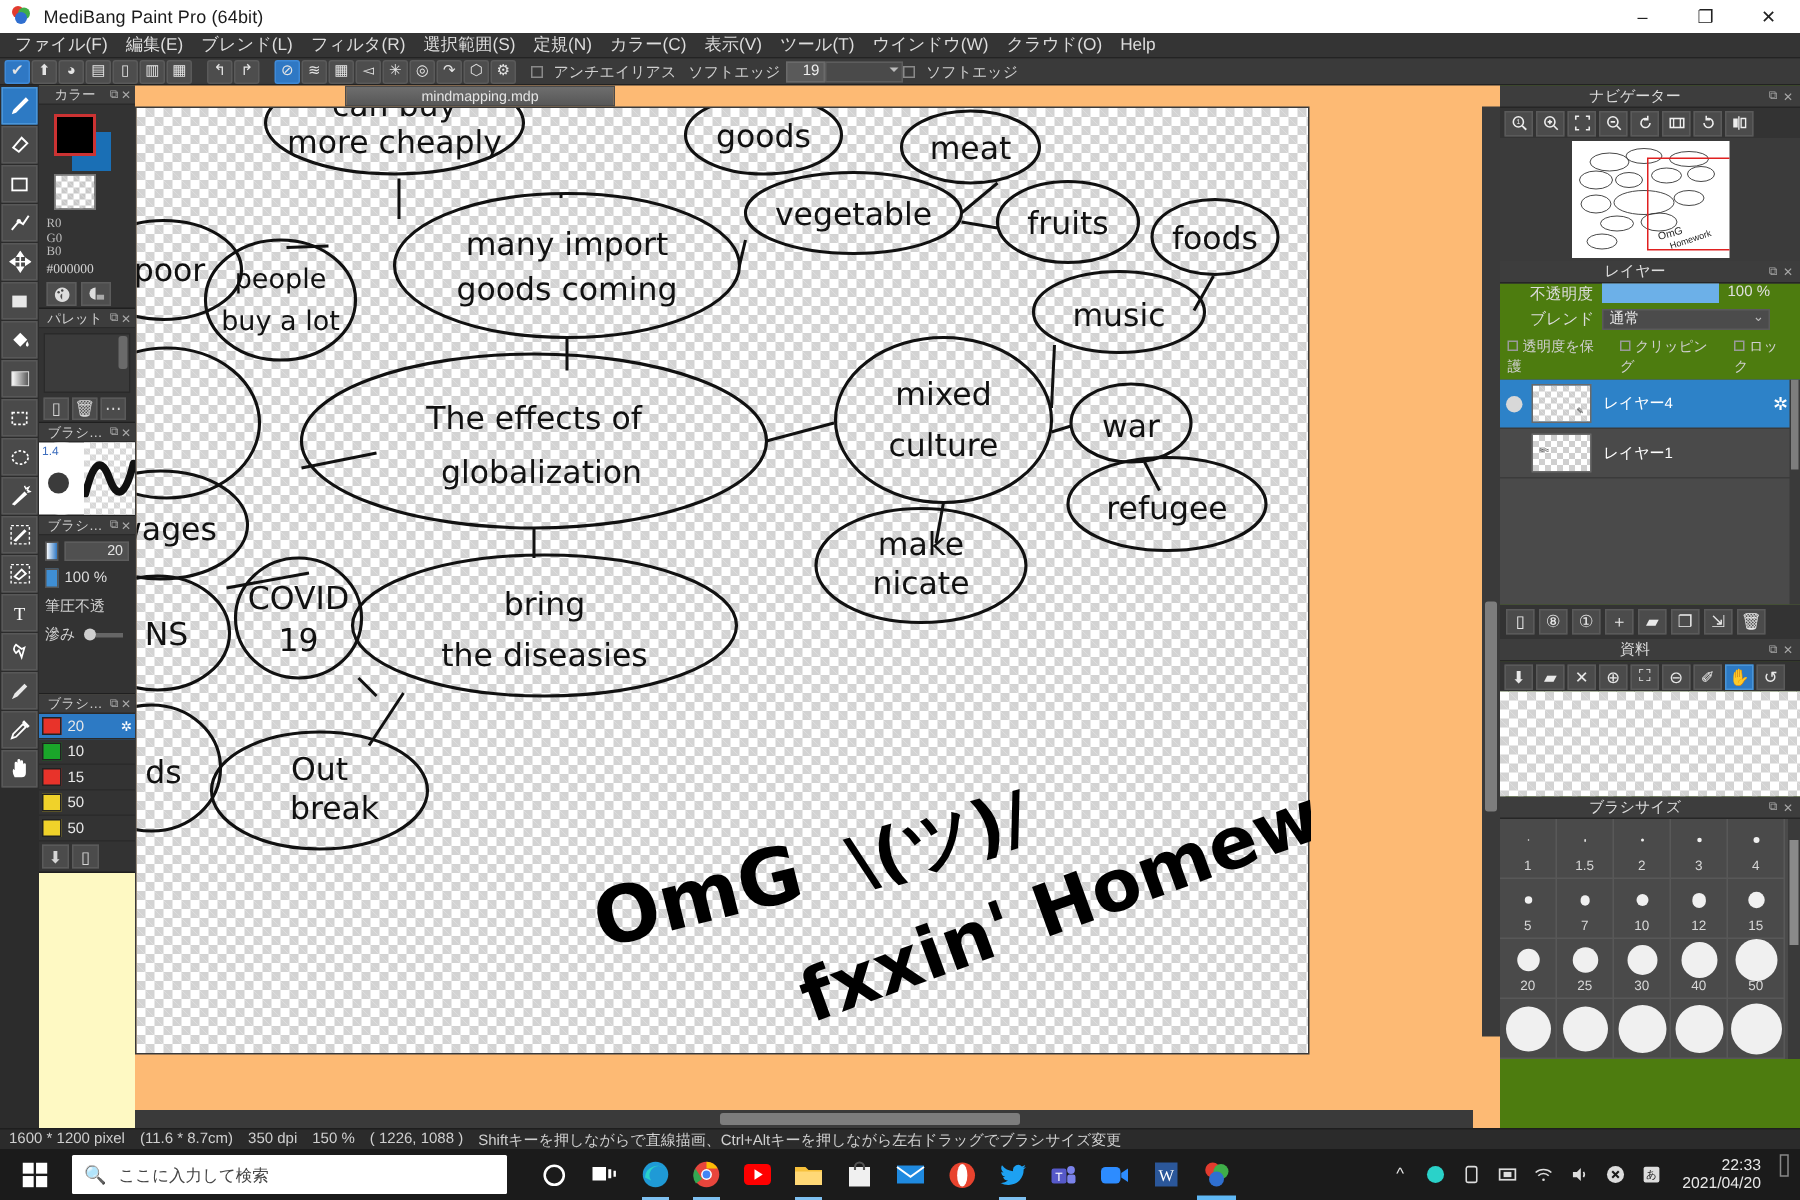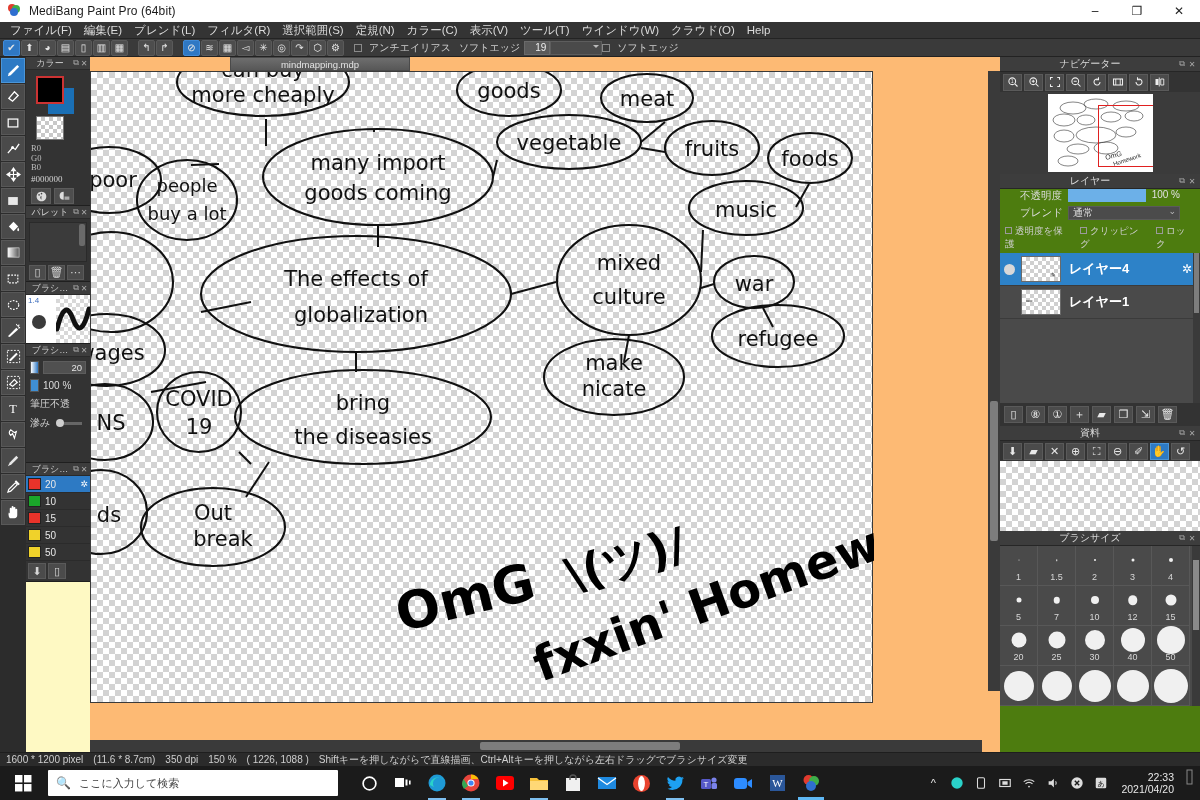--- a/index.html
+++ b/index.html
@@ -193,21 +193,21 @@
   .layer-item.sel { background: #2d82c8; }
   .eye { width: 11px; height: 11px; border-radius: 50%; background: #d8d8d8; margin-right: 6px; flex: none; }
   .eye.off { background: transparent; }
   .lthumb {
     width: 40px; height: 26px; margin-right: 8px; border: 1px solid #6a6a6a; flex: none;
     background-image: linear-gradient(45deg,#cfcfcf 25%,transparent 25%,transparent 75%,#cfcfcf 75%),
                       linear-gradient(45deg,#cfcfcf 25%,#fff 25%,#fff 75%,#cfcfcf 75%);
     background-size: 8px 8px; background-position: 0 0, 4px 4px; position: relative; overflow:hidden;
   }
   .lthumb .mark { position:absolute; color:#333; font-size:6px; }
-  .lname { font-size: 13px; color: #fff; flex: 1; font-weight: bold; }
+  .lname { font-size: 10px; color: #fff; flex: 1; }
   .lgear { color: #fff; font-size: 12px; margin-right: 8px; }
   .layer-scroll { position: absolute; right: 0; top: 0; width: 7px; height: 100%; background: #3a3a3a; }
   .layer-scroll .t { position: absolute; top: 0; left: 1px; width: 5px; height: 60px; background: #7d7d7d; }
   .layer-tools { display: flex; gap: 3px; padding: 3px 4px; background: #333; }
   .lt-btn { width: 19px; height: 17px; background: #4b4b4b; border: 1px solid #5a5a5a; display:flex; align-items:center; justify-content:center; color:#e9e9e9; }
 
   .ref-tools { height: 20px; background: #333; display: flex; align-items: center; gap: 2px; padding: 0 3px; }
   .ref-btn { width: 19px; height: 17px; background: #4b4b4b; border: 1px solid #5a5a5a; display:flex;align-items:center;justify-content:center;color:#e9e9e9;}
   .ref-btn.on { background: #2d7ac4; border-color: #4a95d8; }
   .ref-body {

